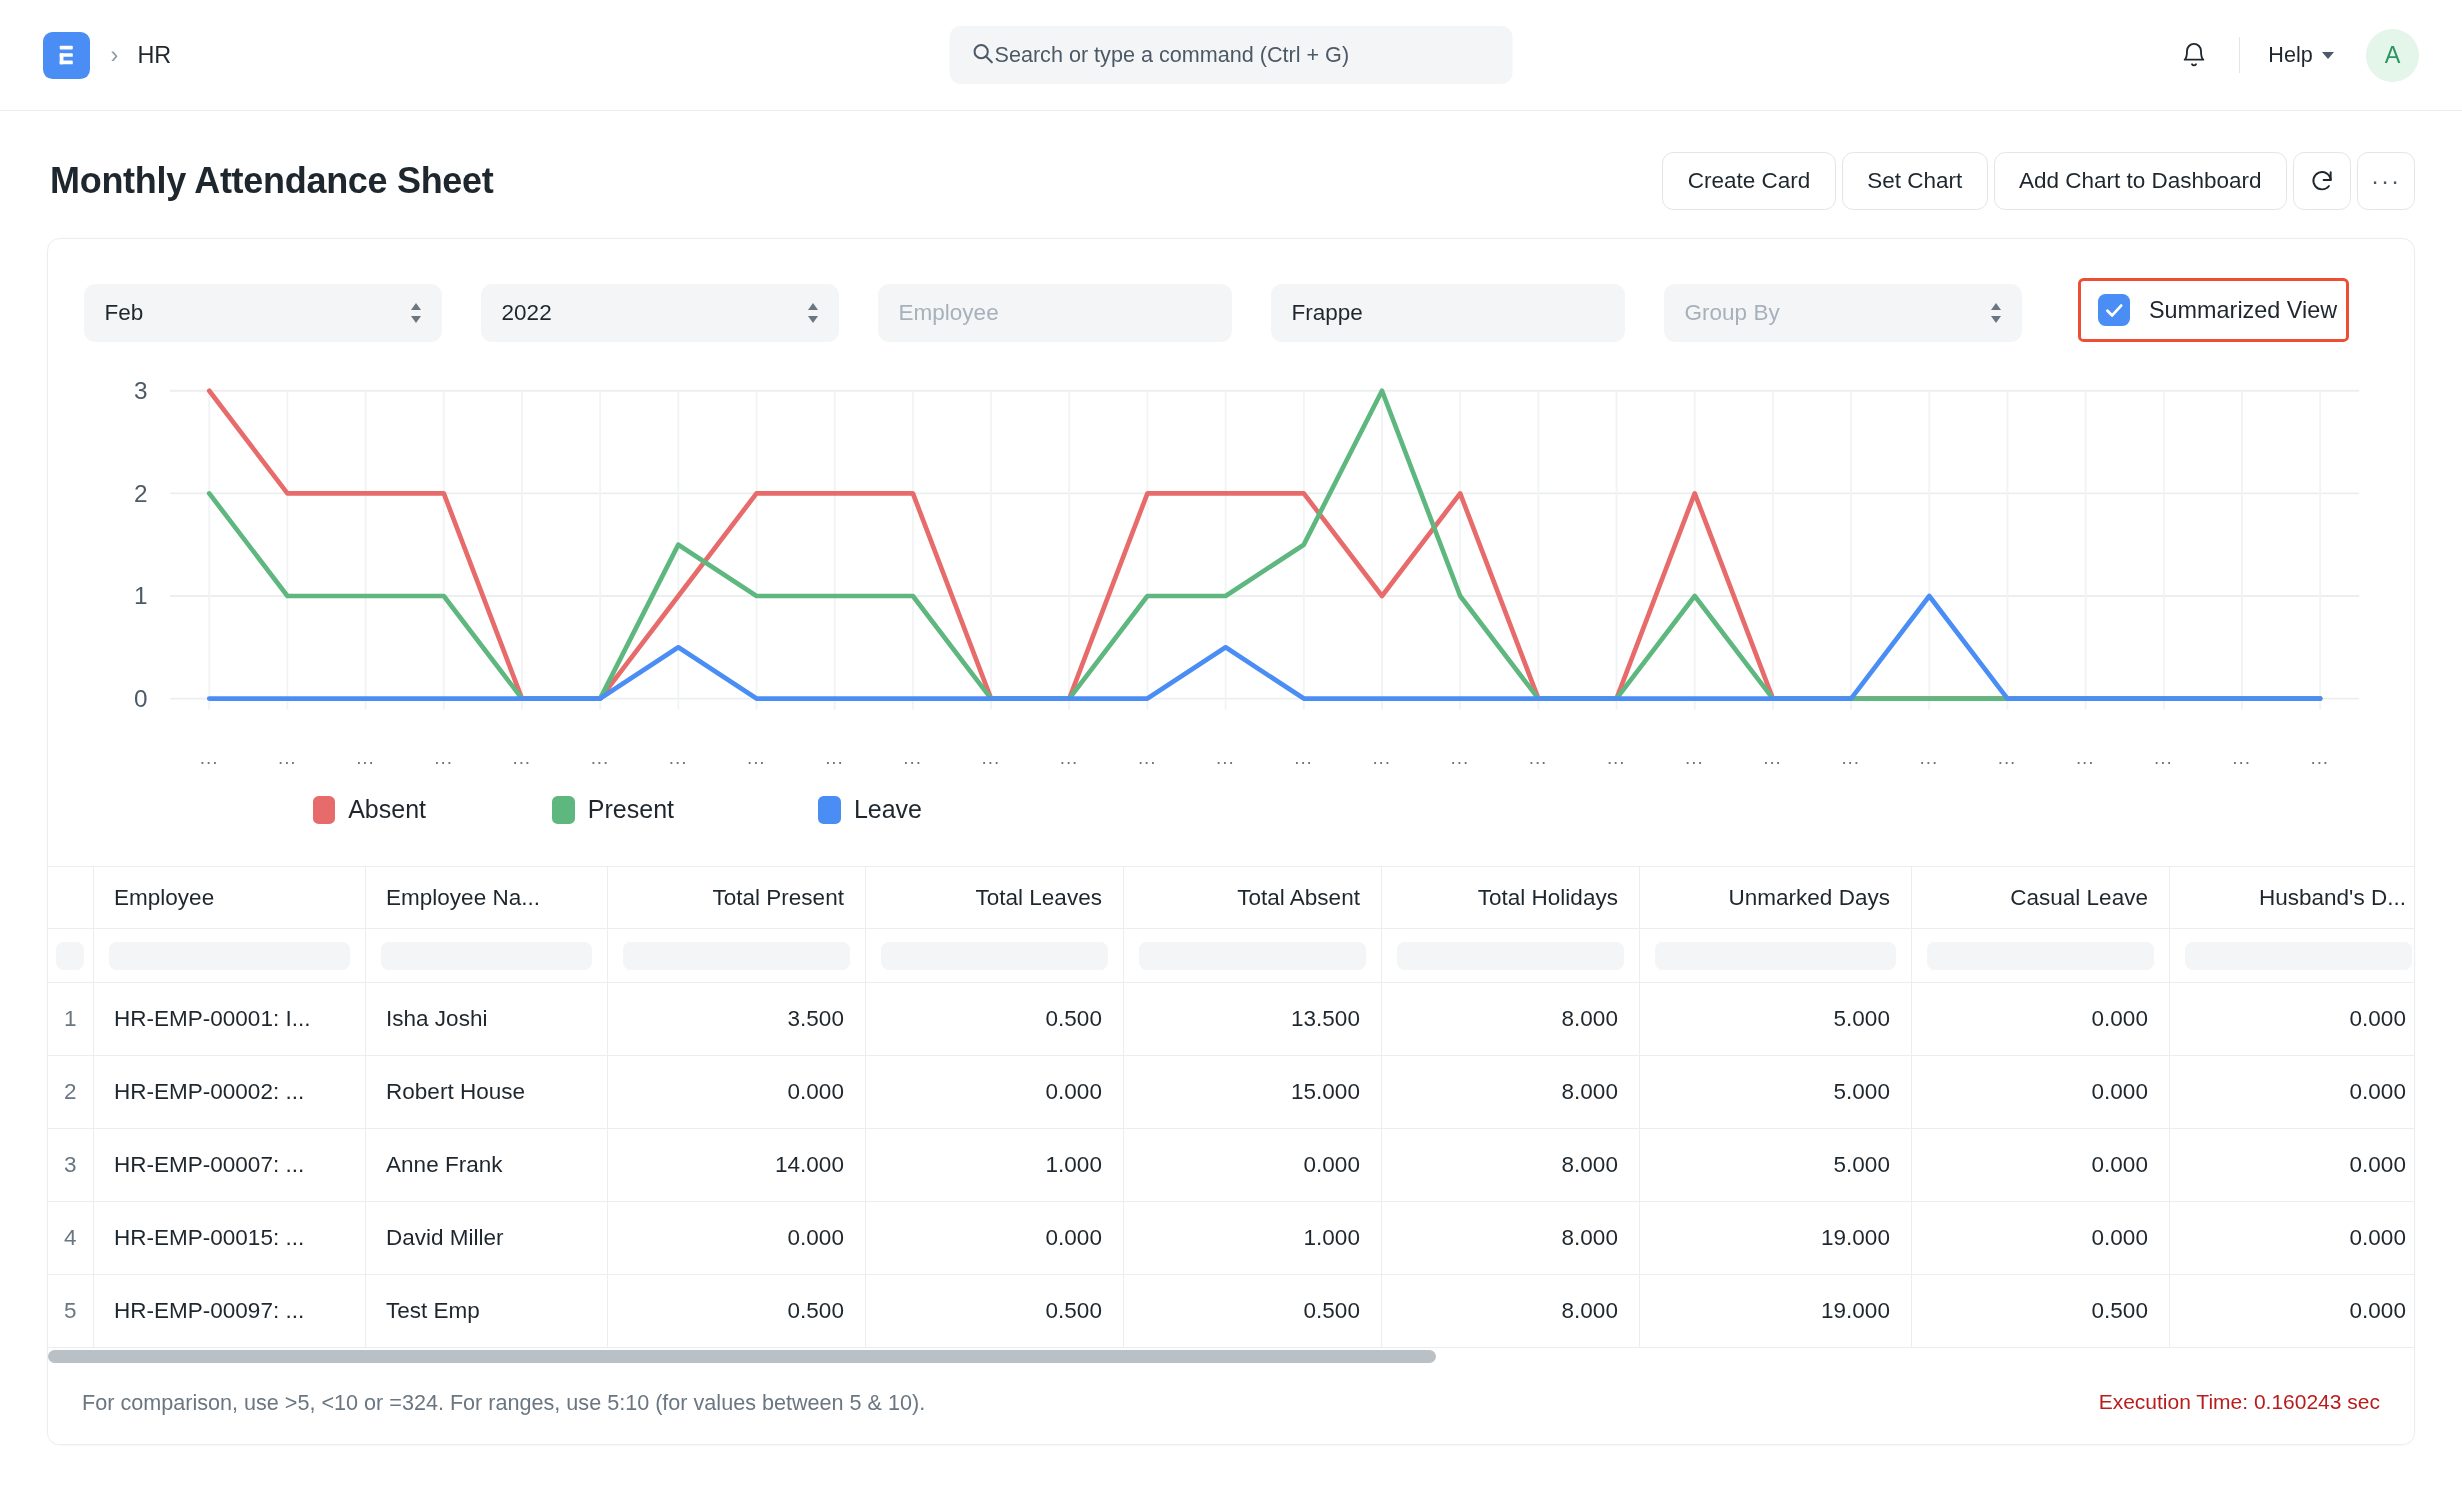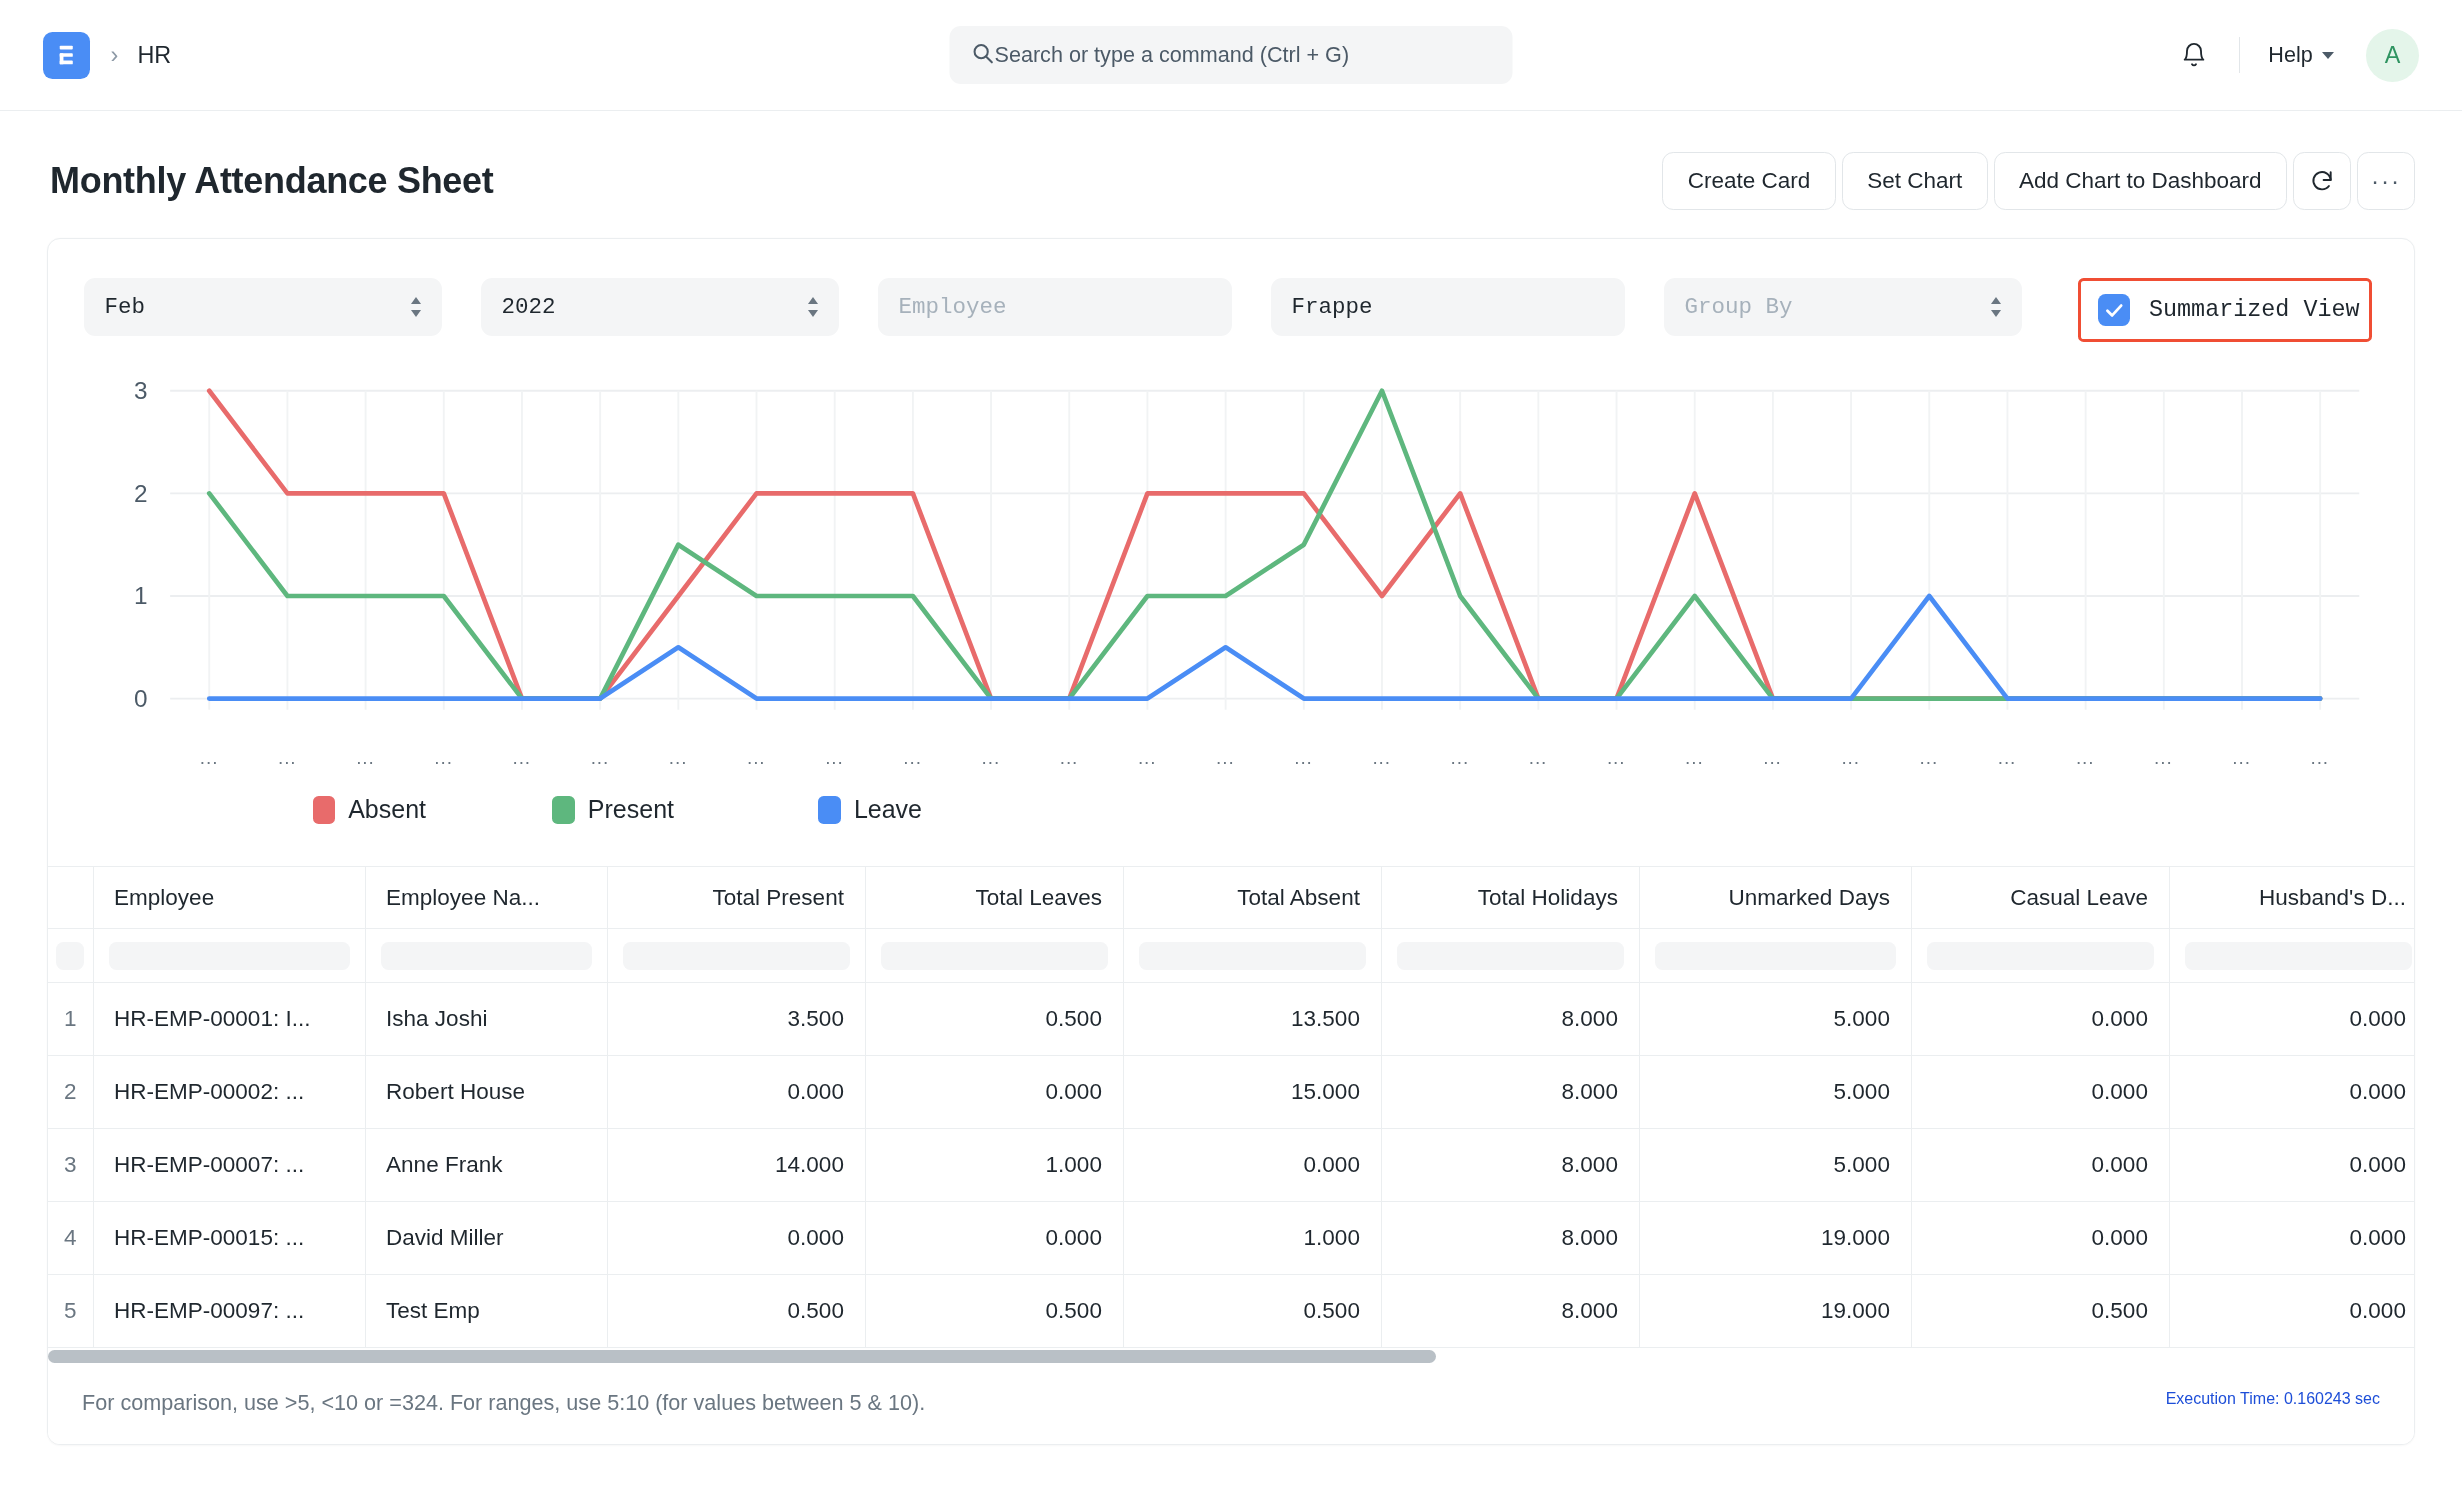--- a/index.html
+++ b/index.html
@@ -140,24 +140,23 @@
     border: 0.9px solid #ebeef0;
     border-radius: 13px;
     background: #fff;
     box-shadow: 0 0.9px 1.9px rgba(0,0,0,0.03);
     overflow: hidden;
   }
 
   
   .filter-row {
     display: flex;
-    align-items: flex-start;
+    align-items: flex-end;
     padding: 39px 36px 30px 36px;
     gap: 39px;
-    font-family: Liberation Mono, monospace;
   }
   .filter-field {
     height: 58px;
     background: #f4f5f6;
     border-radius: 11.3px;
     display: flex;
     align-items: center;
     padding: 0 20.6px;
     font-size: 22.5px;
     color: #1f272e;
@@ -292,21 +291,21 @@
     width: 1388px;
     background: #b9c0c6;
     border-radius: 6.6px;
   }
   .table-footer {
     display: flex;
     padding: 24.4px 34px 28px 34px;
     background: #fff;
   }
   .footer-hint { font-size: 21.6px; color: #6a7681; }
-  .footer-exec { margin-left: auto; font-size: 16px; color: #1d4ed8; }
+  .footer-exec { margin-left: auto; font-size: 21px; color: #b91c1c; }
 </style>
 </head>
 <body>
 
 <div class="navbar">
   <div class="brand-logo">
     <svg width="22.5" height="28" viewBox="0 0 24 30">
       <rect x="5" y="5" width="14" height="4" rx="1" fill="#ffffff"></rect>
       <rect x="5" y="13" width="14" height="4" rx="1" fill="#ffffff"></rect>
       <rect x="5" y="21" width="14" height="4" rx="1" fill="#ffffff"></rect>

